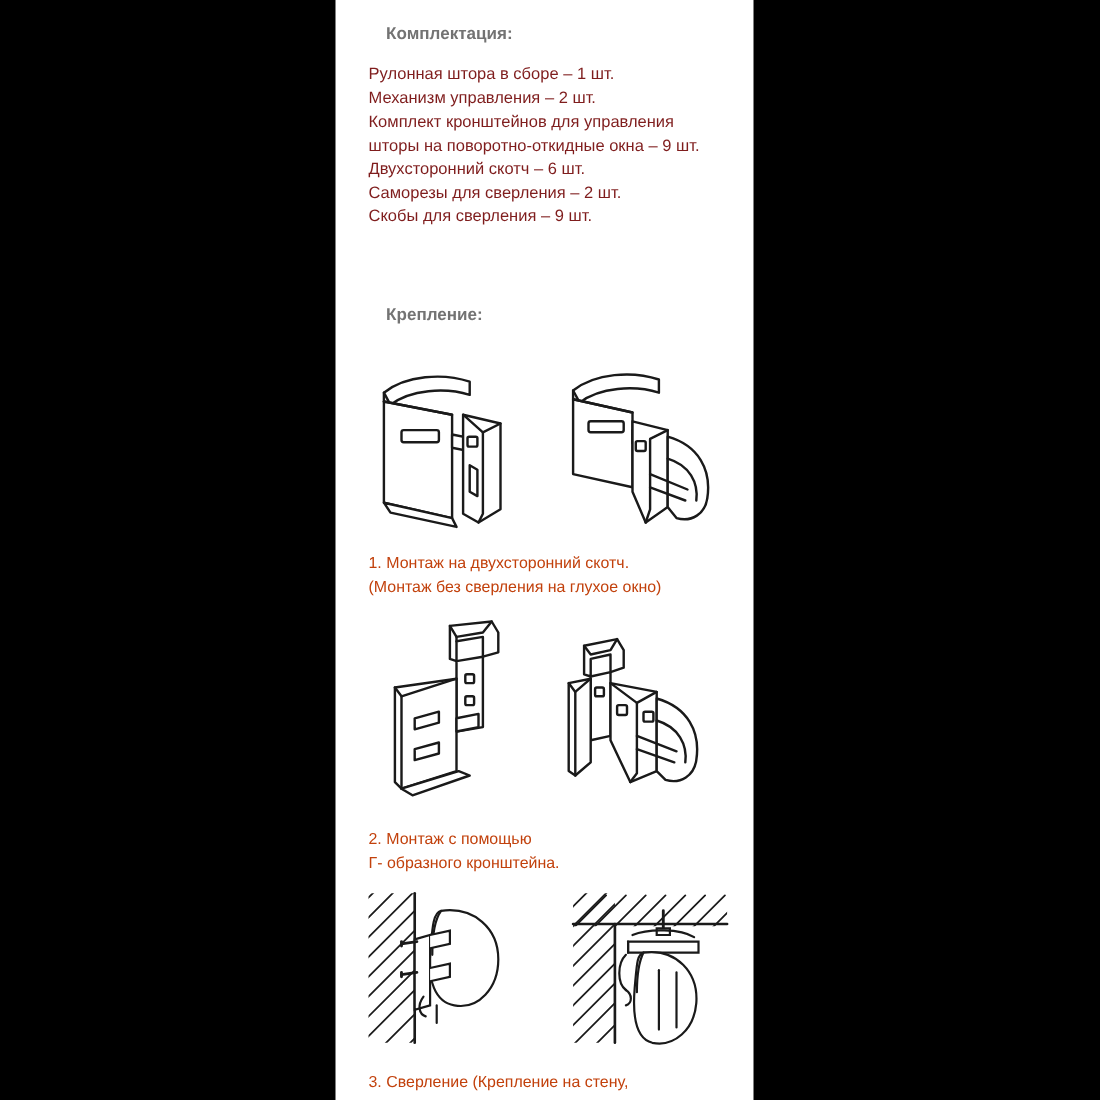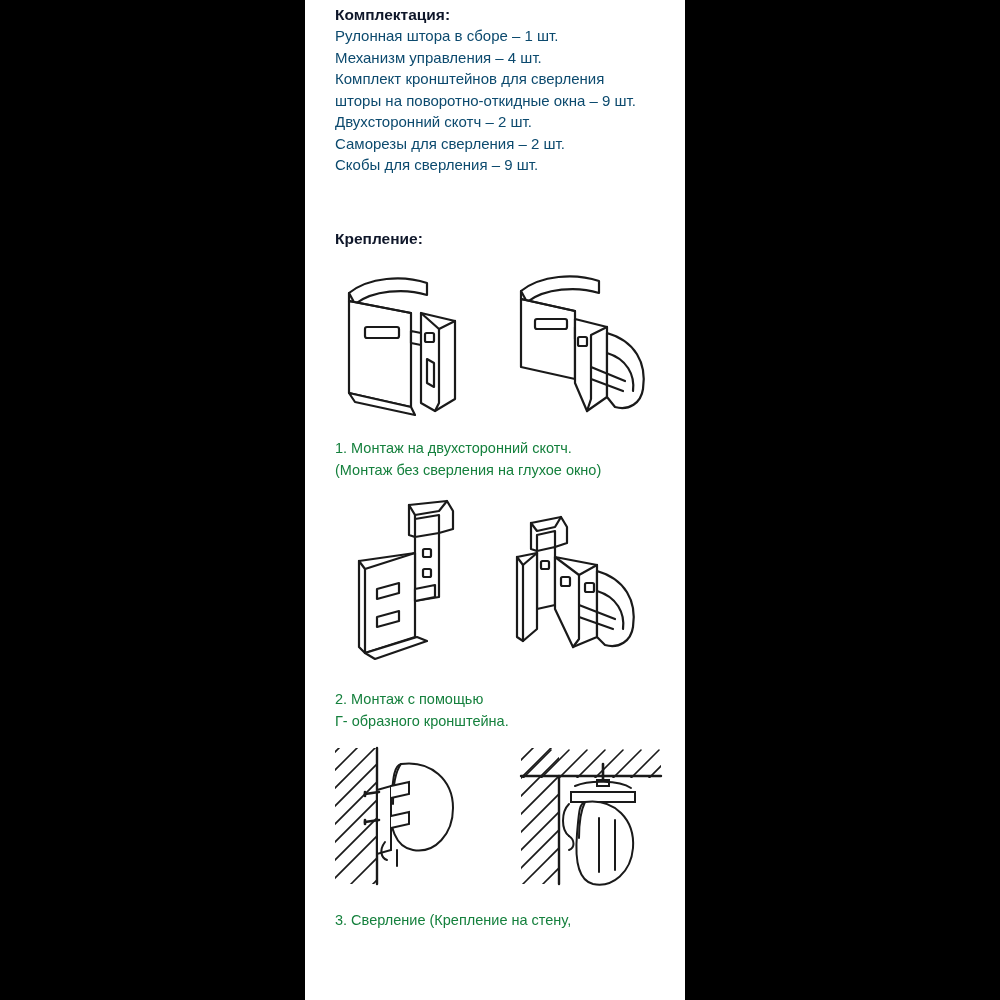--- a/index.html
+++ b/index.html
@@ -30,34 +30,34 @@
   }
   .content {
     position: absolute;
     left: 30px;
     top: 0;
     width: 350px;
   }
   .heading {
     font-weight: bold;
     font-size: 15.5px;
-    color: #0f172a;
+    color: #737373;
     line-height: 21px;
-    margin: 0;
+    margin: 16px;
   }
   .line {
     font-size: 15px;
-    color: #0c4a6e;
+    color: #7f1d1d;
     line-height: 21.5px;
     white-space: nowrap;
     margin: 0;
   }
   .caption {
     font-size: 14.5px;
-    color: #15803d;
+    color: #c2410c;
     line-height: 22px;
     margin: 0;
     white-space: nowrap;
   }
   .figure {
     position: relative;
   }
   svg { display: block; }
   .sideband {
     position: absolute;
@@ -77,24 +77,24 @@
   <div class="sideband left"></div>
   <div class="sideband right"></div>
 
   <div id="paper">
 
     <div class="content">
 
       <div style="height:4px"></div>
       <p class="heading">Комплектация:</p>
       <p class="line">Рулонная штора в сборе – 1 шт.</p>
-      <p class="line">Механизм управления – 4 шт.</p>
-      <p class="line">Комплект кронштейнов для сверления</p>
+      <p class="line">Механизм управления – 2 шт.</p>
+      <p class="line">Комплект кронштейнов для управления</p>
       <p class="line">шторы на поворотно-откидные окна – 9 шт.</p>
-      <p class="line">Двухсторонний скотч – 2 шт.</p>
+      <p class="line">Двухсторонний скотч – 6 шт.</p>
       <p class="line">Саморезы для сверления – 2 шт.</p>
       <p class="line">Скобы для сверления – 9 шт.</p>
 
       <div style="height:52px"></div>
 
       <p class="heading">Крепление:</p>
 
       <div style="height:22px"></div>
 
       <div class="figure">

